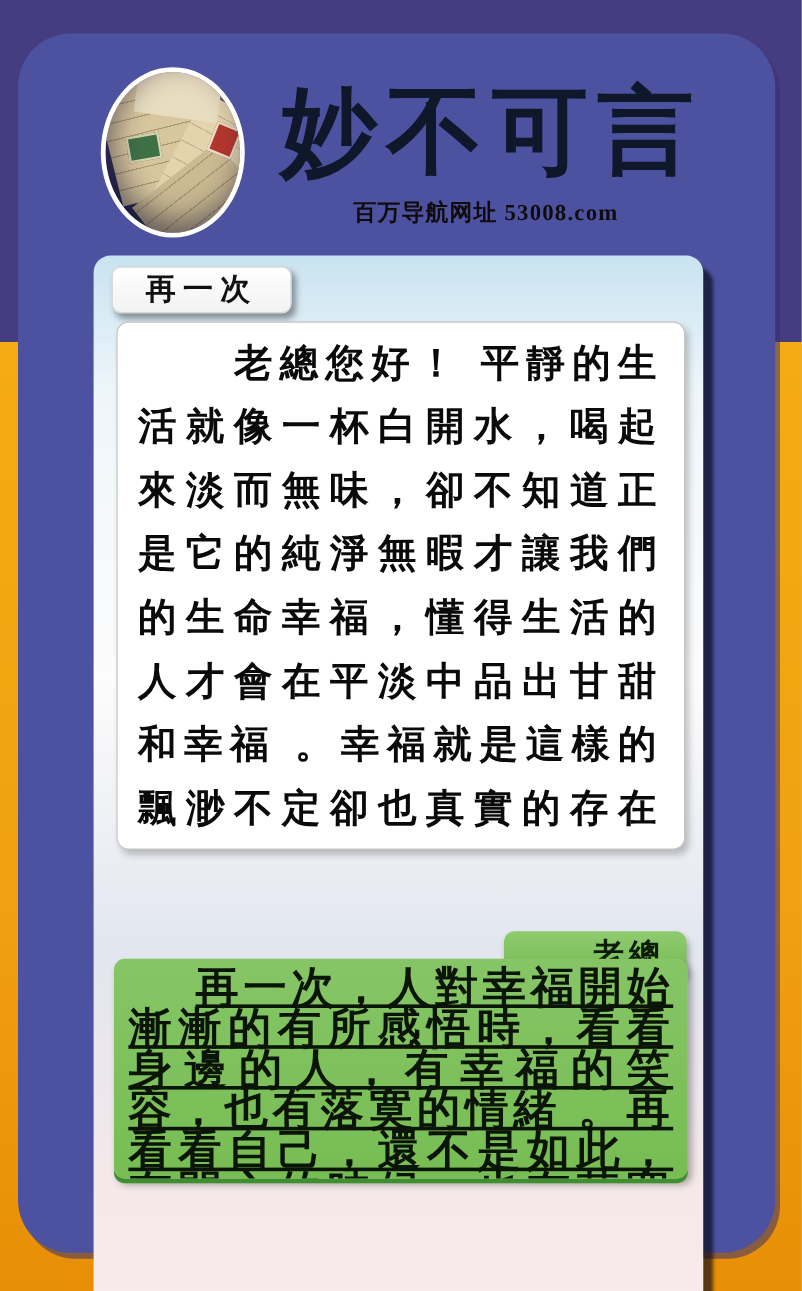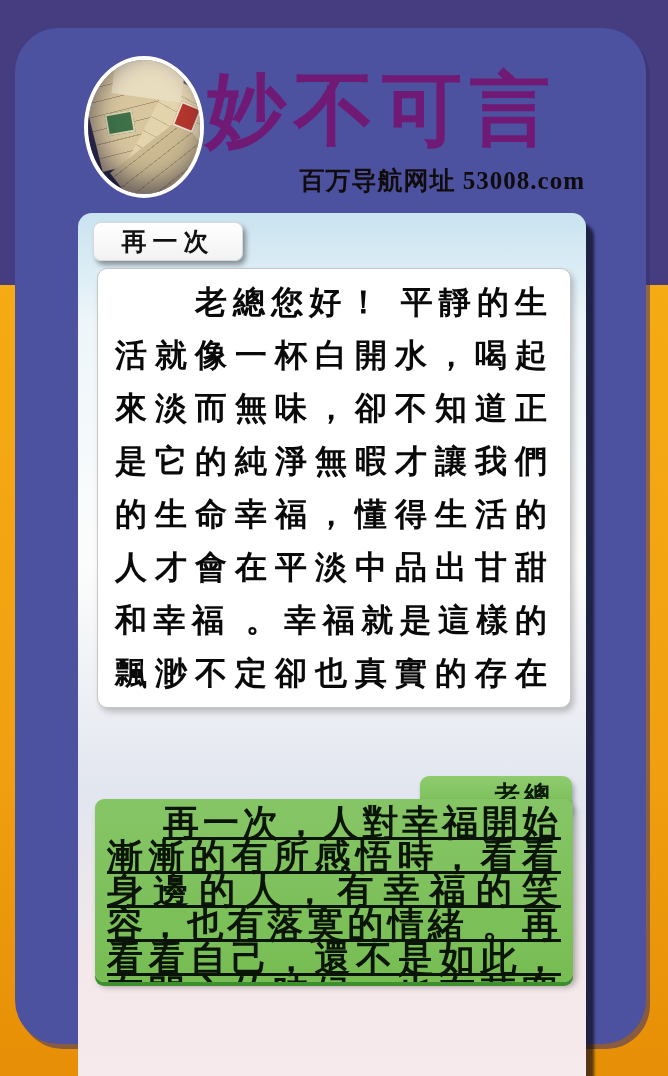--- a/index.html
+++ b/index.html
@@ -31,28 +31,28 @@
           background-image:repeating-linear-gradient(0deg, transparent 0 12px, rgba(80,60,35,.28) 12px 13px); }
   .env4 { left:26px; top:-6px; width:70px; height:44px; background:#e9ddc0; transform:rotate(8deg); }
   .stamp-red   { position:absolute; left:88px; top:44px; width:22px; height:26px; background:#b5372e;
                  border:2px solid #e8e0c8; transform:rotate(22deg); }
   .stamp-green { position:absolute; left:18px; top:52px; width:28px; height:22px; background:#3f7148;
                  border:2px solid #d8d2b0; transform:rotate(-10deg); }
   .avatar .vignette { position:absolute; inset:0; border-radius:50%;
                  box-shadow:inset 6px -10px 24px rgba(20,18,45,.55); }
   .page-title {
     position:absolute; left:206px; top:58px; width:380px; height:104px;
-    color:#701a75; font-size:80px; font-weight:900; letter-spacing:8px;
-    text-align:left; line-height:104px; white-space:nowrap; z-index:2;
+    color:#0f172a; font-size:80px; font-weight:900; letter-spacing:8px;
+    text-align:right; line-height:104px; white-space:nowrap; z-index:2;
   }
   .site-url {
     position:absolute; left:225px; top:164px; width:360px;
     font-family:"Liberation Serif","DejaVu Serif",serif;
-    color:#100c0c; font-size:25px; font-weight:bold; letter-spacing:1px;
-    text-align:right; white-space:nowrap; z-index:2;
+    color:#100c0c; font-size:19px; font-weight:bold; letter-spacing:1px;
+    text-align:center; white-space:nowrap; z-index:2;
   }
   
   .card {
     position:absolute; left:78px; top:213px; width:508px; height:931px;
     border-radius:14px;
     background:linear-gradient(180deg,#c9e3f0 0%,#eef6fa 12%,#fdfcfc 38%,#e2e6ef 62%,#f4e8ea 82%,#f8ecee 100%);
     box-shadow:8px 10px 3px rgba(8,8,20,0.65);
     z-index:2;
   }
   .tab {

